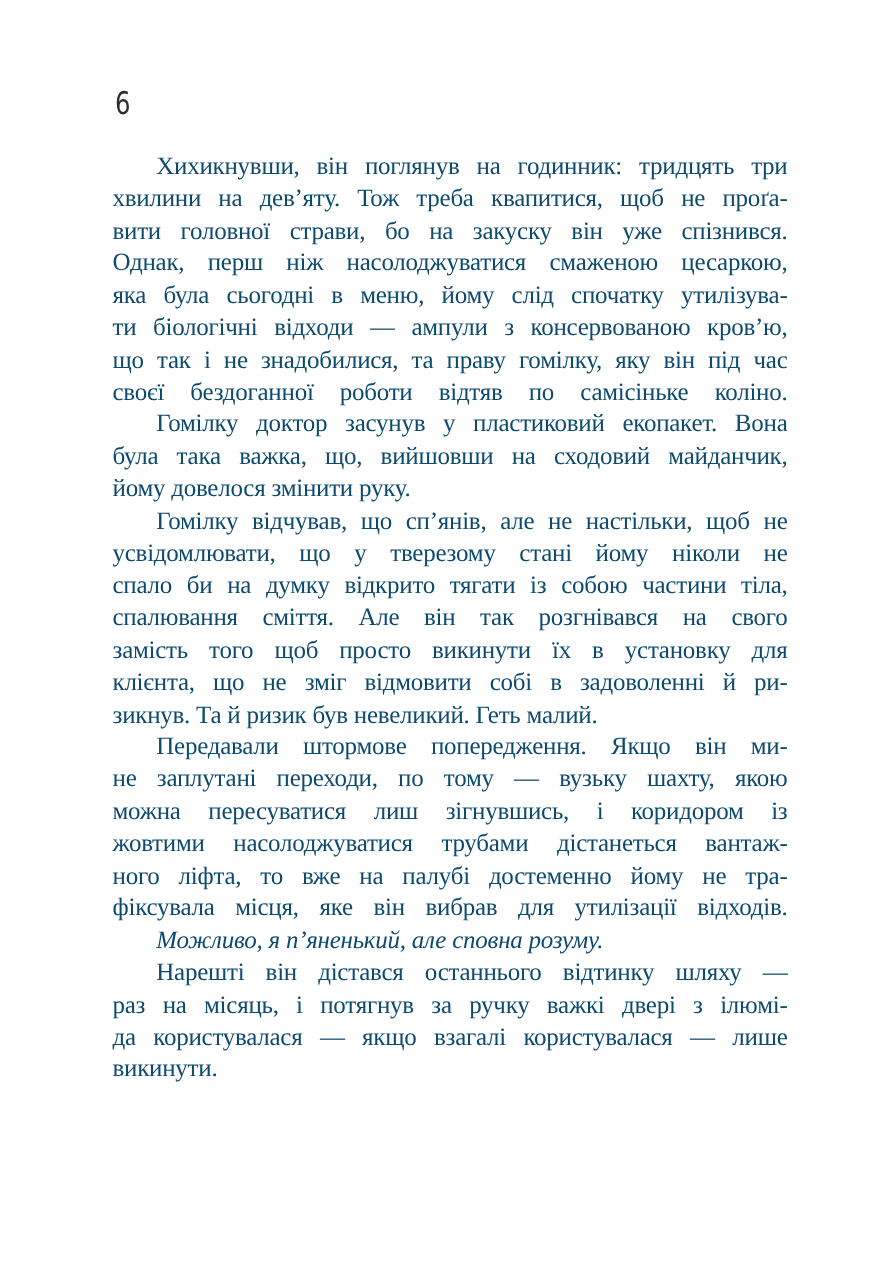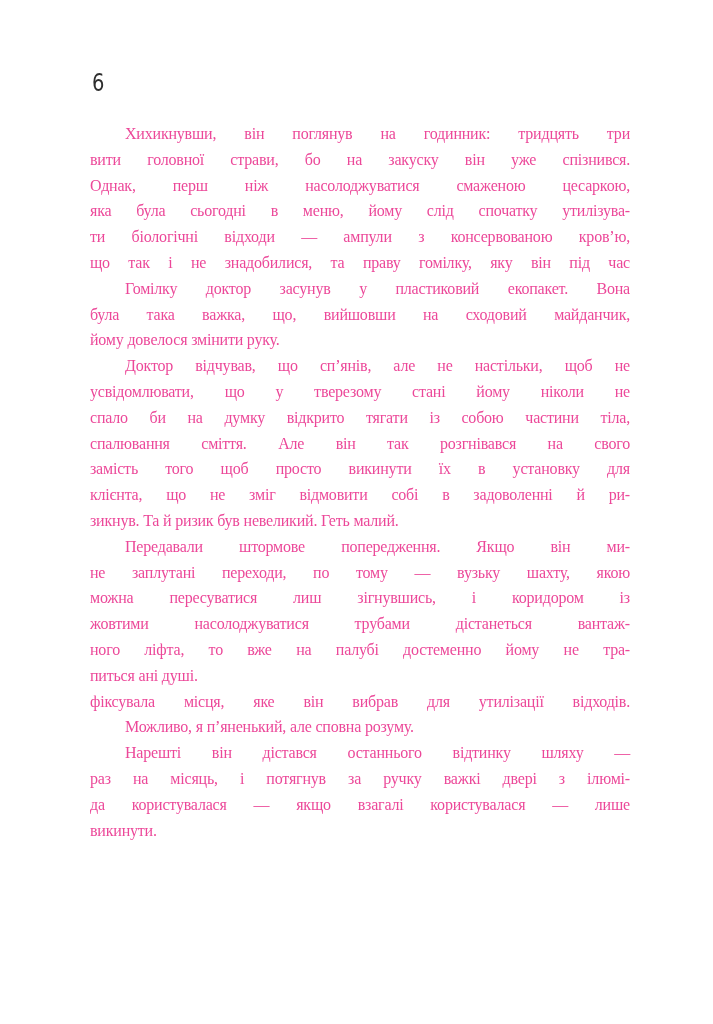--- a/index.html
+++ b/index.html
@@ -23,76 +23,78 @@
     line-height: 1;
     color: #2e2e2e;
     transform: scaleX(0.78);
     transform-origin: left top;
   }
   .text-block {
     position: absolute;
     left: 90px;
     top: 121px;
     width: 540px;
-    color: #ec4899;
+    color: #0c4a6e;
     font-family: "Liberation Serif", "DejaVu Serif", serif;
-    font-size: 16px;
+    font-size: 20px;
     line-height: 25.8px;
     letter-spacing: -0.2px;
   }
   .line {
     text-align: justify;
     text-align-last: justify;
     white-space: normal;
   }
   .line.no-just {
     text-align: left;
     text-align-last: left;
   }
   .line.indent {
     text-indent: 35px;
   }
   .par.italic .line {
+    font-style: italic;
   }
 </style>
 </head>
 <body>
 
 <div class="page">
   <div class="page-number">6</div>
   <div class="text-block">
       <div class="par">
         <div class="line indent">Хихикнувши, він поглянув на годинник: тридцять три</div>
+        <div class="line">хвилини на дев’яту. Тож треба квапитися, щоб не проґа-</div>
         <div class="line">вити головної страви, бо на закуску він уже спізнився.</div>
         <div class="line">Однак, перш ніж насолоджуватися смаженою цесаркою,</div>
         <div class="line">яка була сьогодні в меню, йому слід спочатку утилізува-</div>
         <div class="line">ти біологічні відходи — ампули з консервованою кров’ю,</div>
         <div class="line">що так і не знадобилися, та праву гомілку, яку він під час</div>
+        <div class="line">своєї бездоганної роботи відтяв по самісіньке коліно.</div>
       </div>
       <div class="par">
         <div class="line indent">Гомілку доктор засунув у пластиковий екопакет. Вона</div>
         <div class="line">була така важка, що, вийшовши на сходовий майданчик,</div>
         <div class="line no-just">йому довелося змінити руку.</div>
       </div>
       <div class="par">
-        <div class="line indent">Доктор відчував, що сп’янів, але не настільки, щоб не</div>
+        <div class="line indent">Гомілку відчував, що сп’янів, але не настільки, щоб не</div>
         <div class="line">усвідомлювати, що у тверезому стані йому ніколи не</div>
         <div class="line">спало би на думку відкрито тягати із собою частини тіла,</div>
         <div class="line">спалювання сміття. Але він так розгнівався на свого</div>
         <div class="line">замість того щоб просто викинути їх в установку для</div>
         <div class="line">клієнта, що не зміг відмовити собі в задоволенні й ри-</div>
         <div class="line no-just">зикнув. Та й ризик був невеликий. Геть малий.</div>
       </div>
       <div class="par">
         <div class="line indent">Передавали штормове попередження. Якщо він ми-</div>
         <div class="line">не заплутані переходи, по тому — вузьку шахту, якою</div>
         <div class="line">можна пересуватися лиш зігнувшись, і коридором із</div>
         <div class="line">жовтими насолоджуватися трубами дістанеться вантаж-</div>
         <div class="line">ного ліфта, то вже на палубі достеменно йому не тра-</div>
-        <div class="line no-just">питься ані душі.</div>
       </div>
       <div class="par">
         <div class="line">фіксувала місця, яке він вибрав для утилізації відходів.</div>
       </div>
       <div class="par italic">
         <div class="line indent no-just">Можливо, я п’яненький, але сповна розуму.</div>
       </div>
       <div class="par">
         <div class="line indent">Нарешті він дістався останнього відтинку шляху —</div>
         <div class="line">раз на місяць, і потягнув за ручку важкі двері з ілюмі-</div>

